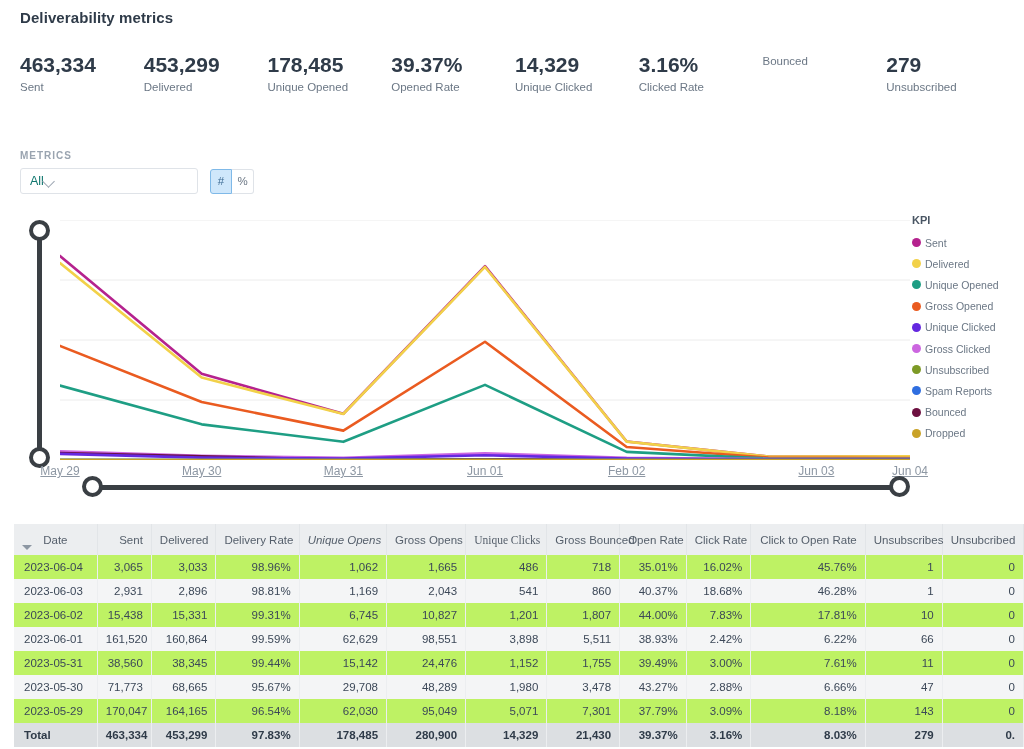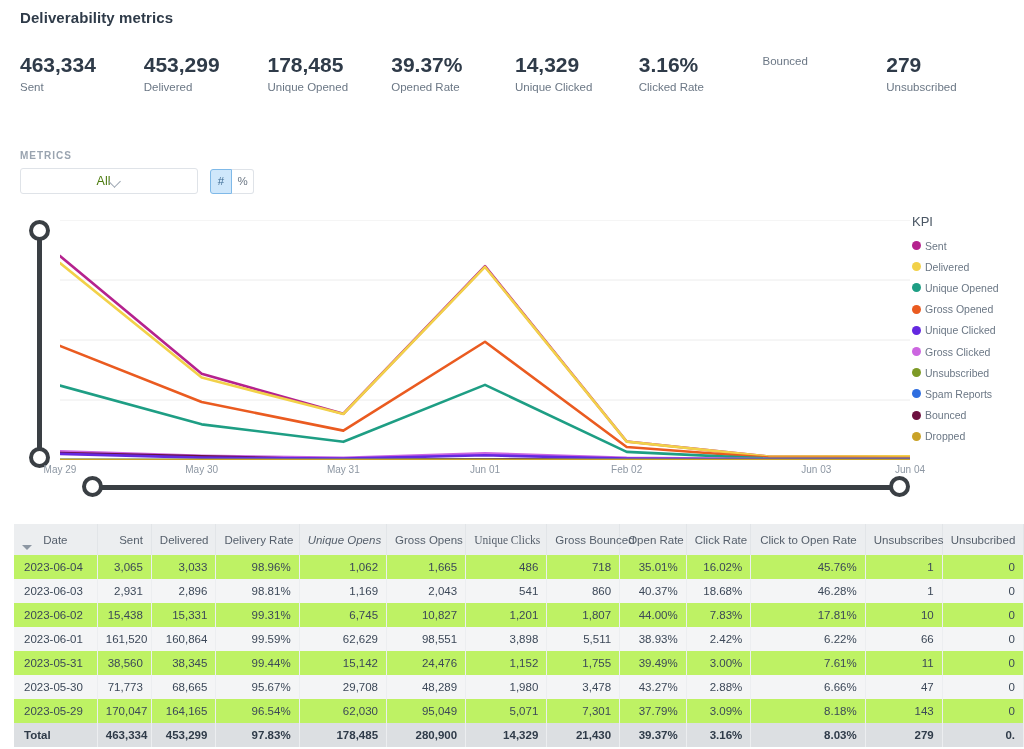--- a/index.html
+++ b/index.html
@@ -36,22 +36,22 @@
 
   
   .metrics-ctl { position: absolute; left: 20px; top: 150px; }
   .metrics-caption {
     font-size: 10px; letter-spacing: 1px; color: #9aa4b0;
     font-weight: bold; margin-bottom: 7px;
   }
   .metrics-line { display: flex; align-items: center; }
   .select-box {
     width: 178px; height: 26px; border: 1px solid #dfe3e8; border-radius: 3px;
-    background: #fff; display: flex; align-items: center; justify-content: center;
-    padding: 0 9px; font-size: 12.5px; color: #4d7c0f;
+    background: #fff; display: flex; align-items: center; justify-content: flex-start;
+    padding: 0 9px; font-size: 12.5px; color: #0f766e;
   }
   .chev { width: 11px; height: 11px; position: relative; }
   .chev::before {
     content: ""; position: absolute; left: 0; top: 1px;
     width: 8px; height: 8px; border-right: 1.6px solid #9aa4b0;
     border-bottom: 1.6px solid #9aa4b0; transform: rotate(45deg);
   }
   .seg { display: flex; margin-left: 12px; }
   .seg-btn {
     width: 22px; height: 25px; border: 1px solid #dfe3e8;
@@ -85,26 +85,26 @@
     background: #fff; border: 4px solid #3a3f44;
   }
   .plot { position: absolute; left: 60px; top: 12px; width: 850px; height: 240px; }
   .ylabels { position: absolute; left: 56px; top: 12px; width: 32px; height: 240px; }
   .ylab {
     position: absolute; right: 0; font-size: 10px; color: #8d97a3;
     transform: translateY(-50%); white-space: nowrap;
   }
   .xlabels { position: absolute; left: 60px; top: 256px; width: 850px; height: 14px; }
   .xlab {
-    position: absolute; font-size: 10px; color: #8d97a3;
-    transform: translateX(-50%); white-space: nowrap;
+    position: absolute; font-size: 12px; color: #8d97a3;
+    transform: translateX(-50%); white-space: nowrap; text-decoration: underline;
   }
   .legend { position: absolute; left: 912px; top: 214px; width: 112px; }
   .legend-title {
-    font-size: 13px; font-weight: normal; color: #4a5664; margin-bottom: 6px;
+    font-size: 11px; font-weight: bold; color: #4a5664; margin-bottom: 6px;
   }
   .legend-item {
     display: flex; align-items: center; height: 21.2px; font-size: 10.5px; color: #6b7785;
   }
   .legend-dot {
     width: 9px; height: 9px; border-radius: 50%; margin-right: 4px; flex: none;
   }
 
   
   .table-wrap { position: absolute; left: 14px; top: 524px; width: 1010px; }

